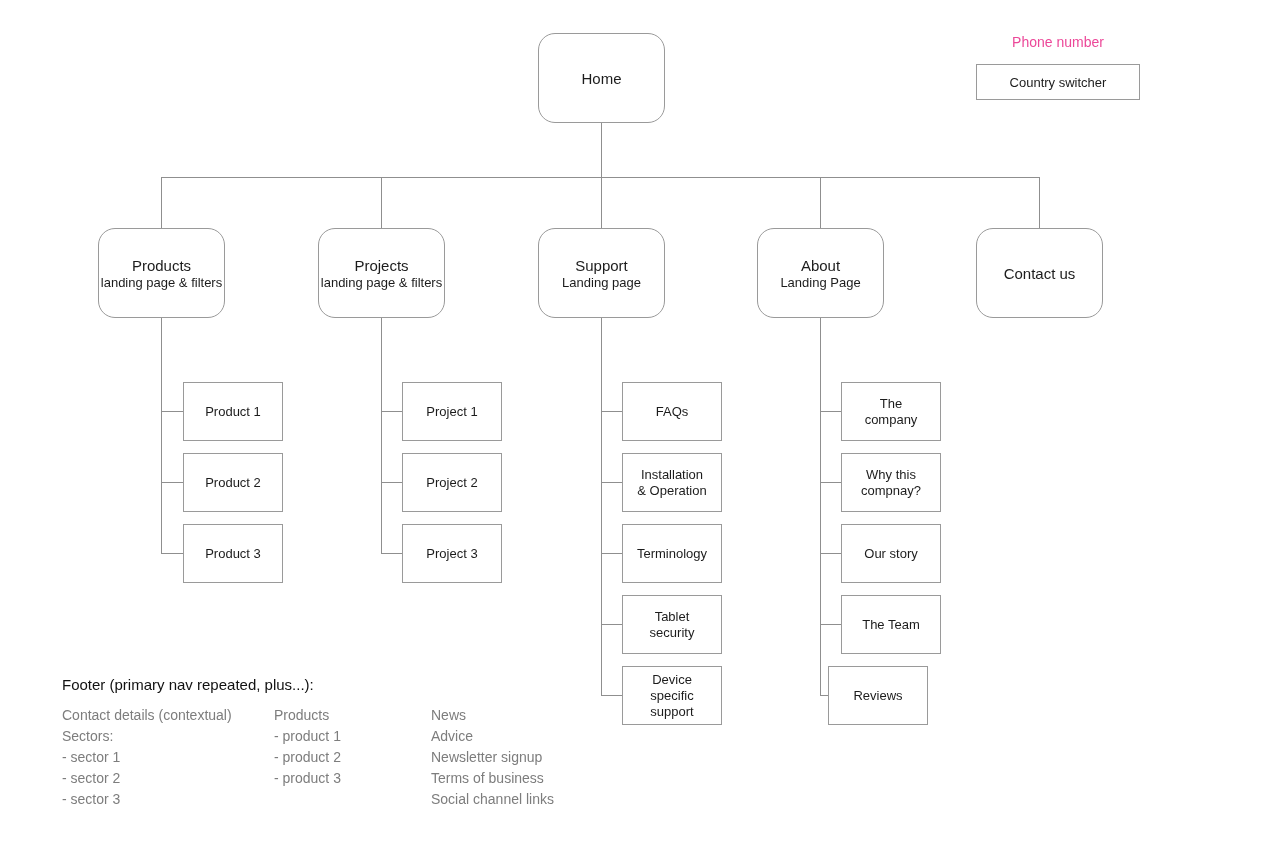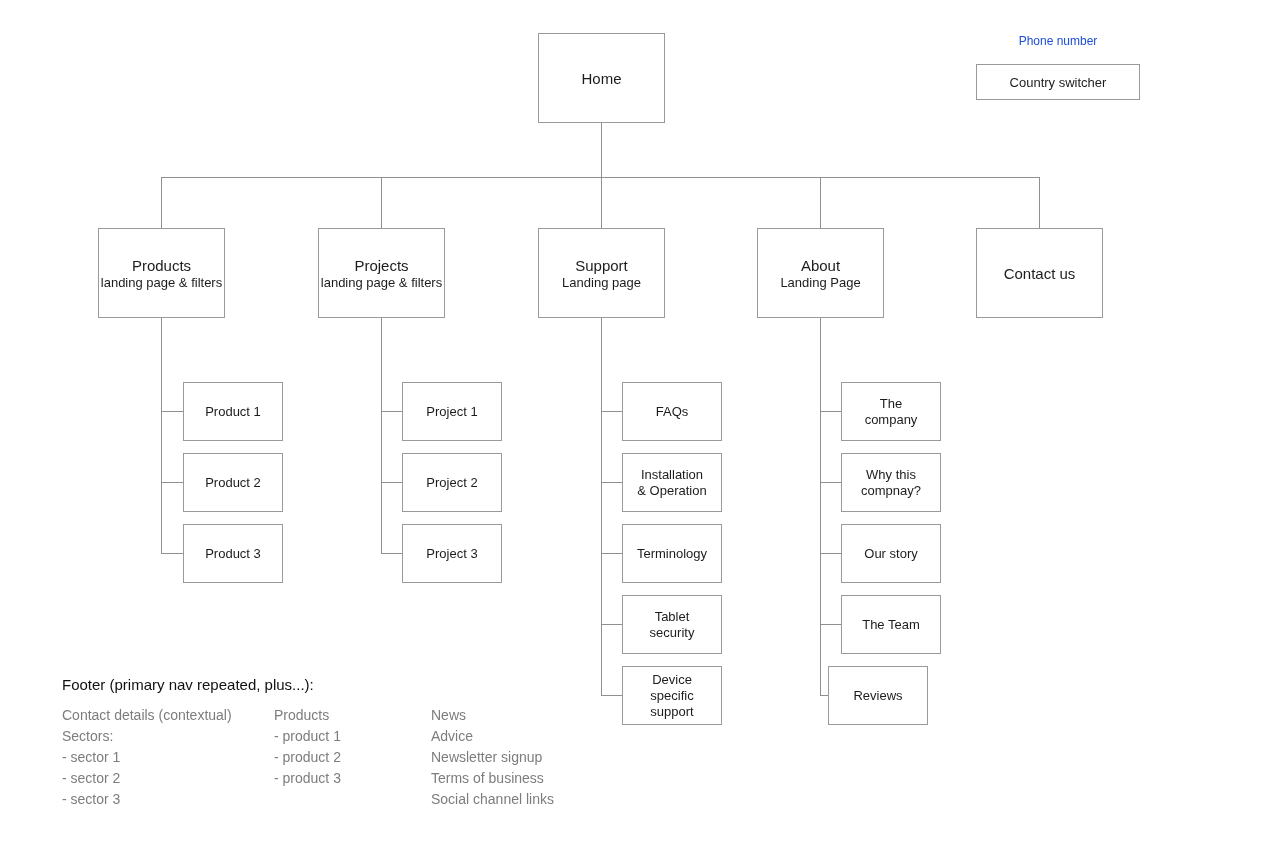--- a/index.html
+++ b/index.html
@@ -21,32 +21,32 @@
     position:absolute;
     background:#ffffff;
     border:1px solid var(--border);
     box-sizing:border-box;
     display:flex;
     flex-direction:column;
     align-items:center;
     justify-content:center;
     text-align:center;
   }
-  .root,.section{width:127px;height:90px;}
+  .root,.section{width:127px;height:90px;border-radius:17px;}
   .root{left:538px;top:33px;}
   .section{top:228px;}
   .sec-title{font-size:15px;line-height:19px;}
   .sec-sub{font-size:13px;line-height:16px;}
   .child{width:100px;height:59px;font-size:13px;line-height:16px;padding:12px;}
   .child span{display:inline-block;}
   .child span.narrow{max-width:60px;}
   .country{left:976px;top:64px;width:164px;height:36px;font-size:13px;}
   .phone{
     position:absolute;left:976px;top:34px;width:164px;
-    text-align:center;font-size:12px;color:#1d4ed8;
+    text-align:center;font-size:14px;color:#ec4899;
   }
   .vl{position:absolute;width:1px;background:var(--line);}
   .hl{position:absolute;height:1px;background:var(--line);}
   .footer-heading{
     position:absolute;left:62px;top:676px;
     font-size:15px;color:#111111;text-align:center;
   }
   .fcol{
     position:absolute;top:705px;
     font-size:14px;line-height:21px;color:var(--muted);

